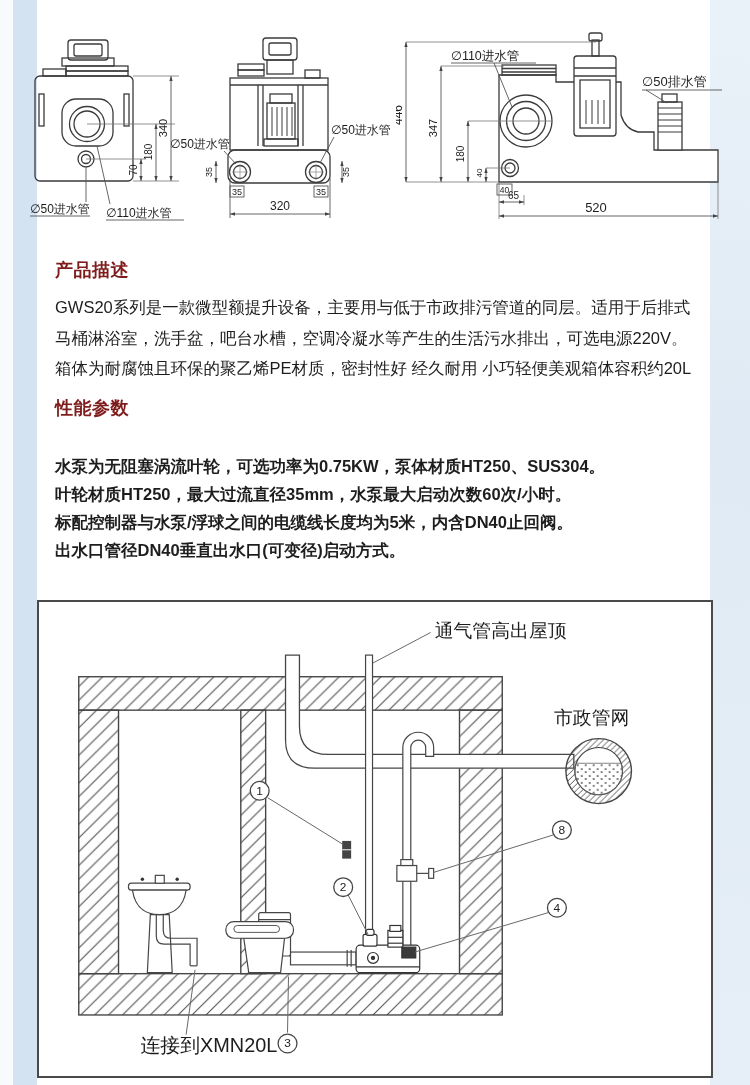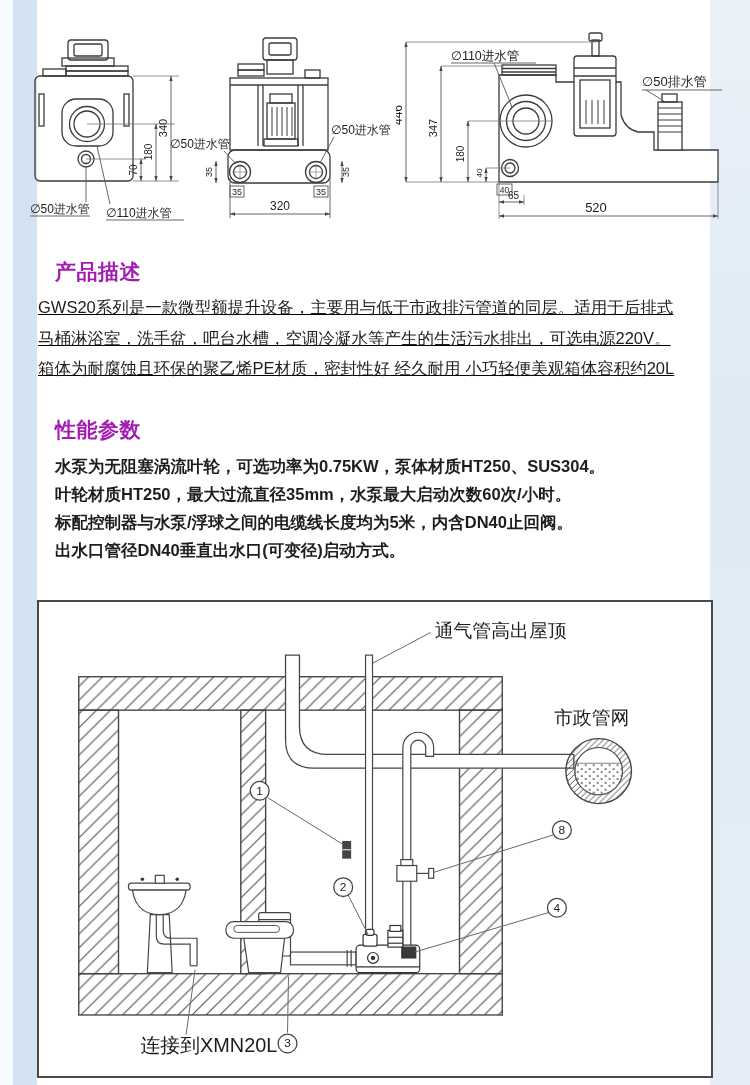--- a/index.html
+++ b/index.html
@@ -3,21 +3,21 @@
 <meta charset="utf-8">
 <style>
   html,body{margin:0;padding:0;}
   body{font-family:"Liberation Sans","DejaVu Sans",sans-serif;background:#eef3f8;}
   #page{position:relative;width:750px;height:1085px;background:#ffffff;overflow:hidden;}
   .stripe{position:absolute;top:0;height:1085px;}
   #stripe-l1{left:0;width:13px;background:#f8fbfd;}
   #stripe-l2{left:13px;width:24px;background:#d3e3f1;}
   #stripe-r{left:710px;width:40px;background:linear-gradient(180deg,#eaf2f9 0%,#dfeaf4 40%,#e6eff7 100%);}
   .abs{position:absolute;}
-  .sec-title{font-size:21px;font-weight:700;color:#a21caf;letter-spacing:0.5px;}
+  .sec-title{font-size:18px;font-weight:700;color:#7f1d1d;letter-spacing:0.5px;}
   .body-text{font-size:16.5px;color:#1d1d1d;white-space:nowrap;}
   .desc-line{height:30.5px;line-height:30.5px;}
   .param-line{height:28px;line-height:28px;font-weight:bold;}
   #diagram-box{position:absolute;left:37px;top:600px;width:672px;height:474px;border:2px solid #4a4a4a;background:#fff;}
   svg text{font-family:"Liberation Sans","DejaVu Sans",sans-serif;fill:#1d1d1d;}
 </style>
 </head>
 <body>
 
 <div id="page">
@@ -203,27 +203,27 @@
       <text transform="translate(86 153) rotate(-90)" text-anchor="middle" font-size="8">40</text>
       <text x="108.5" y="173" text-anchor="middle" font-size="8.5">40</text>
       <text x="112" y="179" font-size="10">65</text>
       <text x="200" y="192" text-anchor="middle" font-size="13">520</text>
       <text x="55" y="40" font-size="12.5">∅110进水管</text>
       <text x="246" y="66" font-size="13">∅50排水管</text>
     </svg>
   </div>
 
   <div class="abs sec-title" style="left:55px;top:258px;">产品描述</div>
-  <div class="abs" style="left:38px;top:292px;width:655px;text-decoration:underline;">
+  <div class="abs" style="left:55px;top:292px;width:655px;">
     <div class="body-text desc-line">GWS20系列是一款微型额提升设备，主要用与低于市政排污管道的同层。适用于后排式</div>
     <div class="body-text desc-line">马桶淋浴室，洗手盆，吧台水槽，空调冷凝水等产生的生活污水排出，可选电源220V。</div>
     <div class="body-text desc-line">箱体为耐腐蚀且环保的聚乙烯PE材质，密封性好 经久耐用 小巧轻便美观箱体容积约20L</div>
   </div>
 
-  <div class="abs sec-title" style="left:55px;top:416px;">性能参数</div>
+  <div class="abs sec-title" style="left:55px;top:396px;">性能参数</div>
   <div class="abs" style="left:55px;top:452px;width:655px;">
     <div class="body-text param-line">水泵为无阻塞涡流叶轮，可选功率为0.75KW，泵体材质HT250、SUS304。</div>
     <div class="body-text param-line">叶轮材质HT250，最大过流直径35mm，水泵最大启动次数60次/小时。</div>
     <div class="body-text param-line">标配控制器与水泵/浮球之间的电缆线长度均为5米，内含DN40止回阀。</div>
     <div class="body-text param-line">出水口管径DN40垂直出水口(可变径)启动方式。</div>
   </div>
 
   <div id="diagram-box">
     <svg width="672" height="470" viewBox="0 0 676 478" preserveAspectRatio="none">
 

